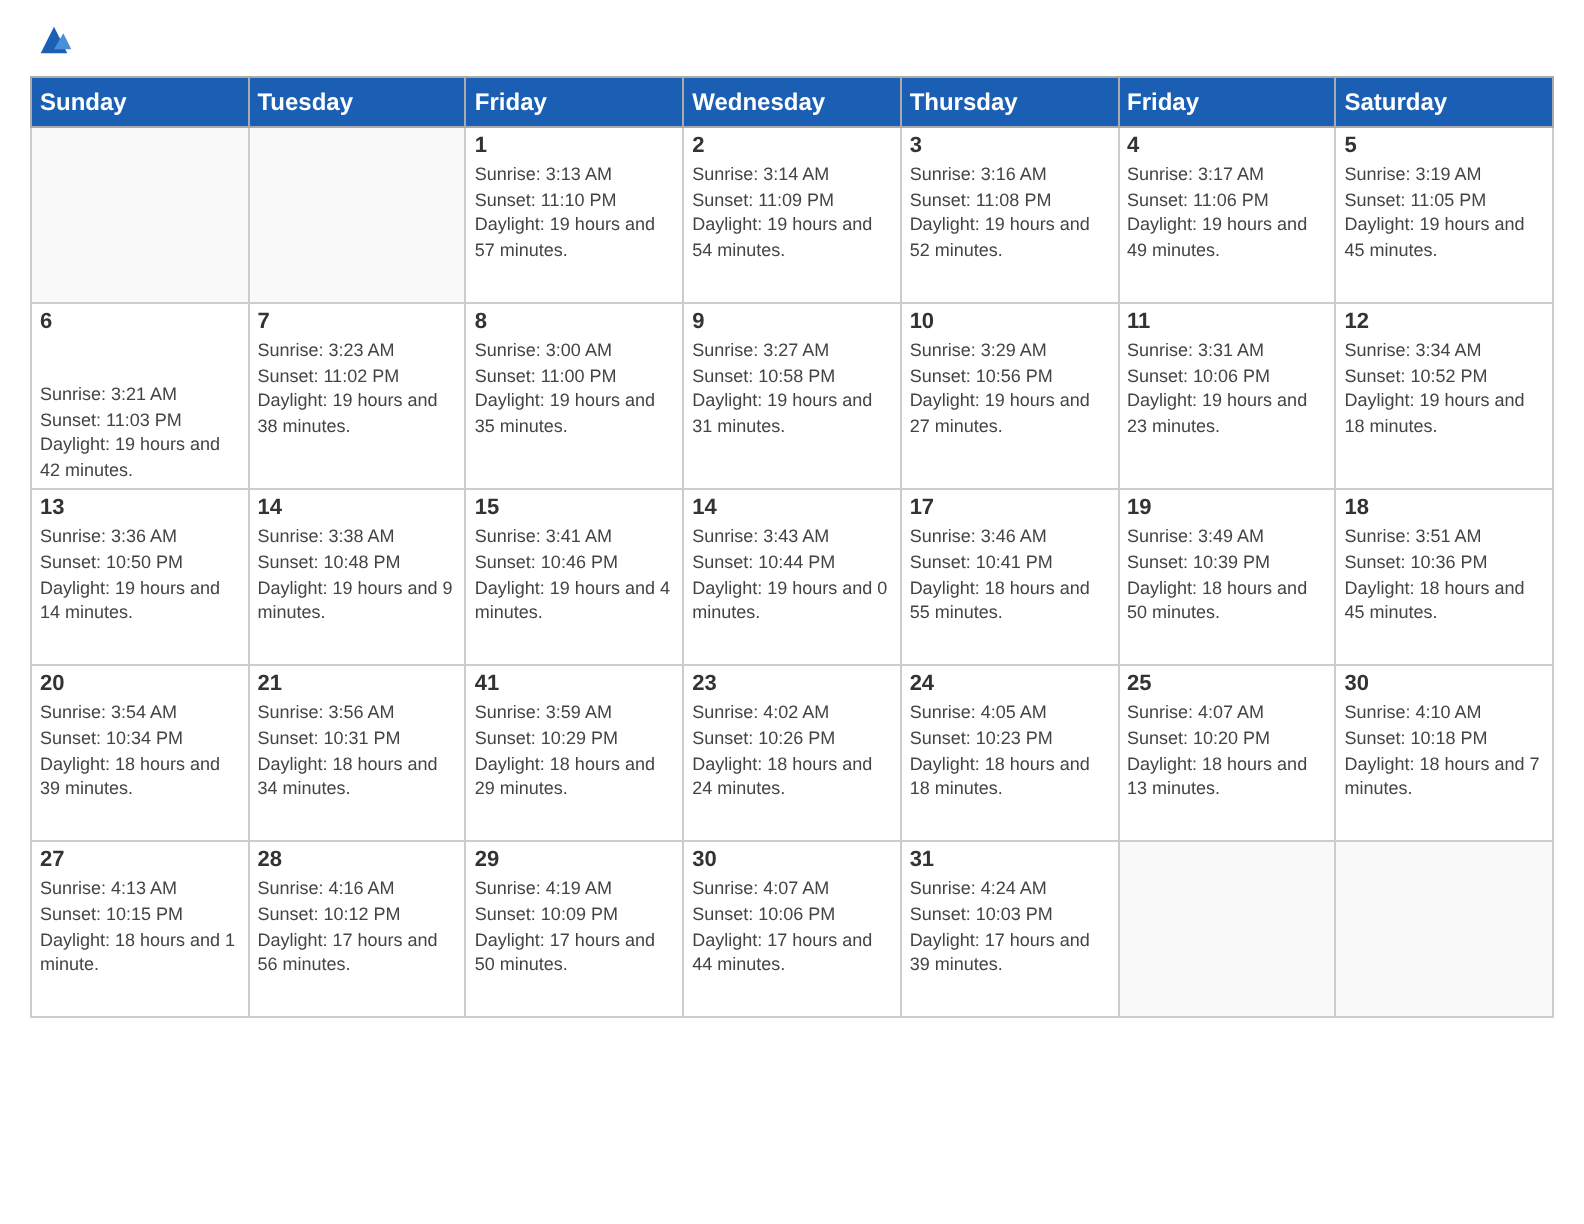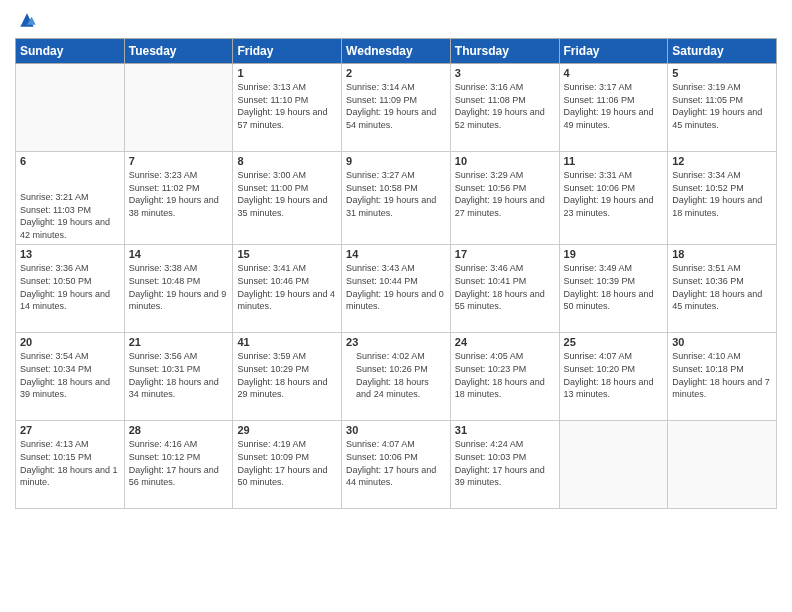--- a/index.html
+++ b/index.html
@@ -265,21 +265,21 @@
 Daylight: 18 hours and 34 minutes.</div>
           </td>
           <td>
             <span class="day-num">41</span>
             <div class="day-info" style="white-space: pre-line;">Sunrise: 3:59 AM
 Sunset: 10:29 PM
 Daylight: 18 hours and 29 minutes.</div>
           </td>
           <td>
             <span class="day-num">23</span>
-            <div class="day-info" style="white-space: pre-line; margin-left: 10px;">Sunrise: 4:02 AM
+            <div class="day-info" style="white-space: pre-line;">Sunrise: 4:02 AM
 Sunset: 10:26 PM
 Daylight: 18 hours and 24 minutes.</div>
           </td>
           <td>
             <span class="day-num">24</span>
             <div class="day-info" style="white-space: pre-line;">Sunrise: 4:05 AM
 Sunset: 10:23 PM
 Daylight: 18 hours and 18 minutes.</div>
           </td>
           <td>

